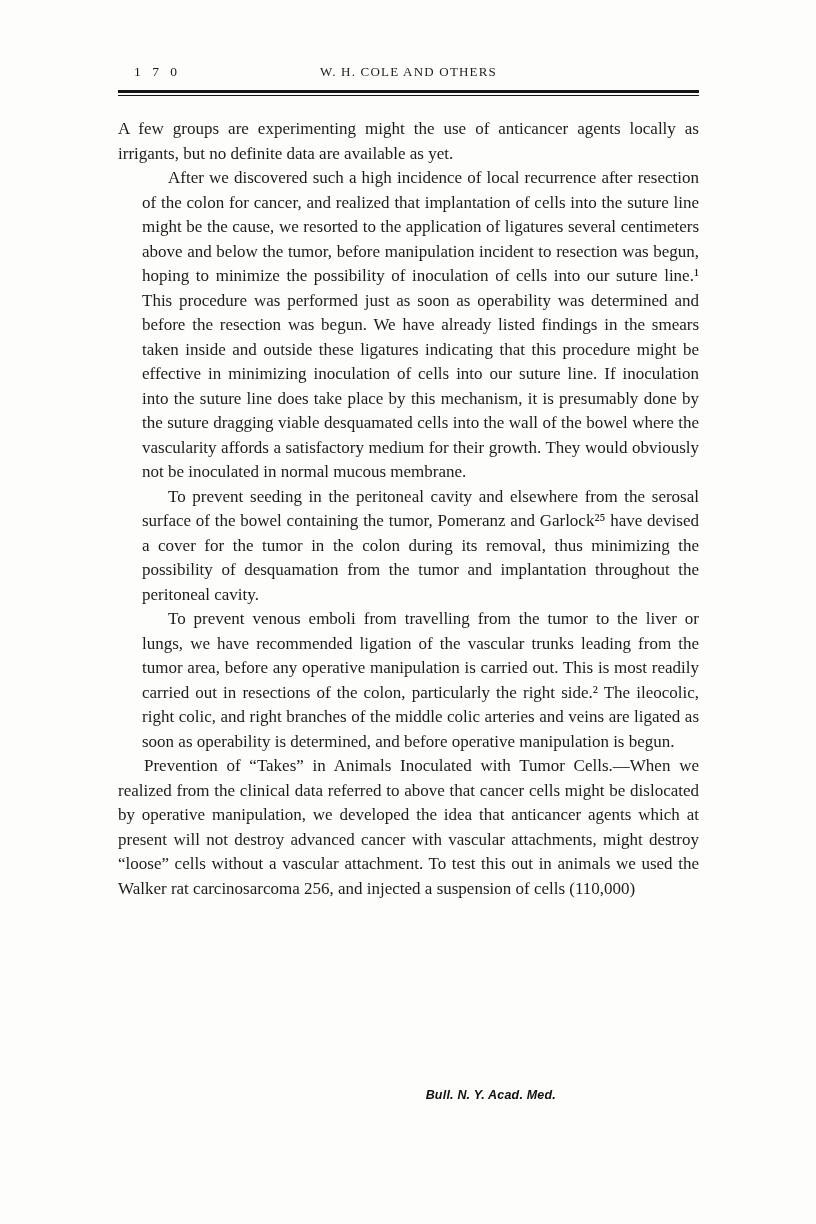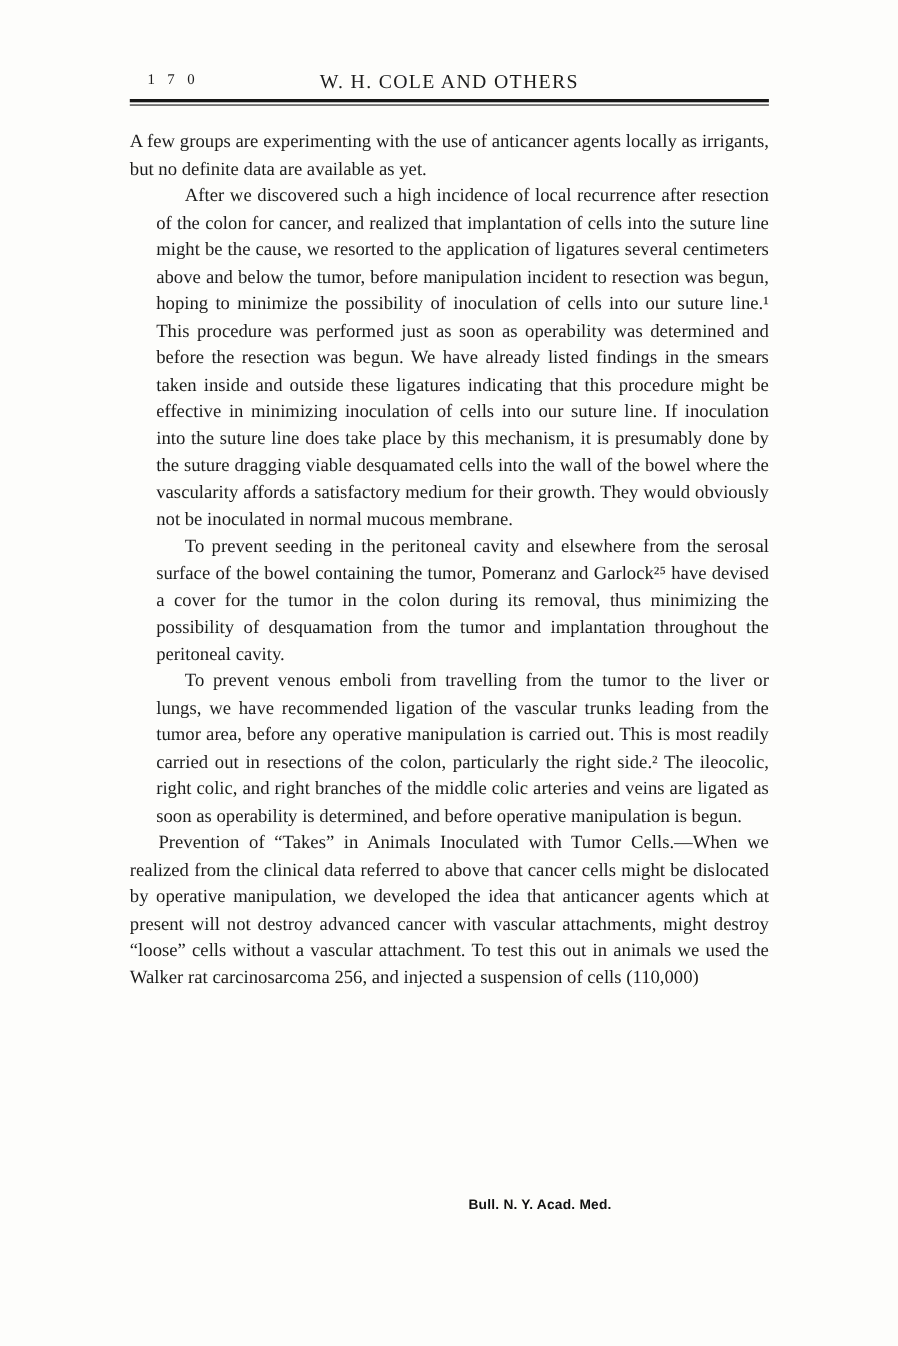--- a/index.html
+++ b/index.html
@@ -36,21 +36,21 @@
     letter-spacing: 4px;
     font-variant-numeric: oldstyle-nums;
   }
   .running-head {
     position: absolute;
     left: 0;
     right: 0;
     top: 2px;
     text-align: center;
     letter-spacing: 1.2px;
-    font-size: 18px;
+    font-size: 13px;
   }
   .header-rule {
     margin-top: 8px;
     border-top: 3px solid #161616;
     border-bottom: 1px solid #161616;
     height: 2px;
   }
   .body-text {
     margin-top: 21px;
     font-size: 17px;
@@ -72,38 +72,39 @@
   }
   .footer {
     position: absolute;
     right: 130px;
     top: 1088px;
     font-family: "Liberation Sans", "DejaVu Sans", sans-serif;
     font-weight: bold;
     font-size: 12.5px;
     color: #111;
     letter-spacing: 0.2px;
+    font-style: italic;
   }
 </style>
 </head>
 <body>
 
 <div class="page">
 
   <div class="content-col">
 
     <div class="header-row">
       <span class="page-number">1 7 0</span>
       <span class="running-head">W. H. COLE AND OTHERS</span>
     </div>
 
     <div class="header-rule"></div>
 
     <div class="body-text">
-      <p>A few groups are experimenting with the use of anticancer agents locally as irrigants, but no definite data are available as yet.</p>
+      <p>A few groups are experimenting might the use of anticancer agents locally as irrigants, but no definite data are available as yet.</p>
       <p class="indent">After we discovered such a high incidence of local recurrence after resection of the colon for cancer, and realized that implantation of cells into the suture line might be the cause, we resorted to the application of ligatures several centimeters above and below the tumor, before manipulation incident to resection was begun, hoping to minimize the possibility of inoculation of cells into our suture line.¹ This procedure was performed just as soon as operability was determined and before the resection was begun. We have already listed findings in the smears taken inside and outside these ligatures indicating that this procedure might be effective in minimizing inoculation of cells into our suture line. If inoculation into the suture line does take place by this mechanism, it is presumably done by the suture dragging viable desquamated cells into the wall of the bowel where the vascularity affords a satisfactory medium for their growth. They would obviously not be inoculated in normal mucous membrane.</p>
       <p class="indent">To prevent seeding in the peritoneal cavity and elsewhere from the serosal surface of the bowel containing the tumor, Pomeranz and Garlock²⁵ have devised a cover for the tumor in the colon during its removal, thus minimizing the possibility of desquamation from the tumor and implantation throughout the peritoneal cavity.</p>
       <p class="indent">To prevent venous emboli from travelling from the tumor to the liver or lungs, we have recommended ligation of the vascular trunks leading from the tumor area, before any operative manipulation is carried out. This is most readily carried out in resections of the colon, particularly the right side.² The ileocolic, right colic, and right branches of the middle colic arteries and veins are ligated as soon as operability is determined, and before operative manipulation is begun.</p>
 
       <p class="section-2"><span class="lead-italic">Prevention of “Takes” in Animals Inoculated with Tumor Cells.—</span><span>When we realized from the clinical data referred to above that cancer cells might be dislocated by operative manipulation, we developed the idea that anticancer agents which at present will not destroy advanced cancer with vascular attachments, might destroy “loose” cells without a vascular attachment. To test this out in animals we used the Walker rat carcinosarcoma 256, and injected a suspension of cells (110,000)</span></p>
     </div>
 
   </div>
 
   <div class="footer">Bull. N. Y. Acad. Med.</div>

